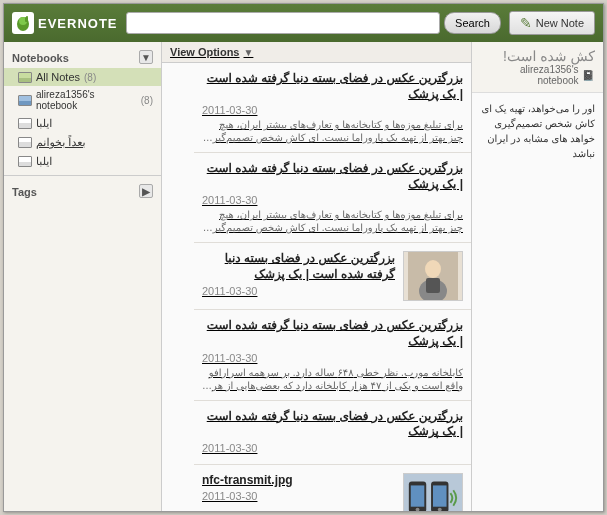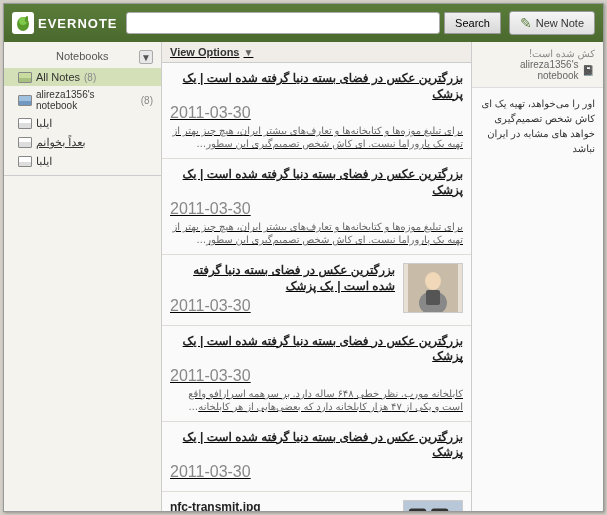--- a/index.html
+++ b/index.html
@@ -66,21 +66,21 @@
       border-radius: 3px;
       padding: 0 6px;
       font-size: 11px;
       background: #fff;
     }
     .search-btn {
       height: 22px;
       padding: 0 10px;
       background: linear-gradient(to bottom, #f0f0f0, #d8d8d8);
       border: 1px solid #999;
-      border-radius: 1px;
+      border-radius: 10px;
       font-size: 11px;
       cursor: pointer;
     }
     .new-note-btn {
       height: 24px;
       padding: 0 10px;
       background: linear-gradient(to bottom, #f5f5f5, #e0e0e0);
       border: 1px solid #999;
       border-radius: 3px;
       font-size: 11px;
@@ -103,27 +103,26 @@
     .sidebar {
       width: 158px;
       background: #f5f3ee;
       border-right: 1px solid #ccc;
       flex-shrink: 0;
       overflow-y: auto;
       padding: 4px 0;
     }
     .sidebar-section-header {
       display: flex;
-      align-items: flex-start;
+      align-items: flex-end;
       justify-content: space-between;
       padding: 4px 8px;
       font-size: 11px;
-      font-weight: normal;
+      font-weight: bold;
       color: #555;
-      margin-left: 44px;
     }
     .sidebar-expand-icon {
       width: 14px;
       height: 14px;
       border: 1px solid #aaa;
       background: #e8e8e8;
       display: flex;
       align-items: center;
       justify-content: center;
       font-size: 10px;
@@ -183,40 +182,41 @@
       color: #333;
       font-weight: bold;
     }
     .view-options-arrow {
       font-size: 10px;
       color: #666;
     }
     .notes-list {
       flex: 1;
       overflow-y: auto;
+      margin-left: 32px;
     }
     .note-item {
       border-bottom: 1px solid #e0ddd8;
       padding: 8px 8px;
       cursor: pointer;
       display: flex;
       gap: 8px;
     }
     .note-text-area { flex: 1; min-width: 0; }
     .note-title {
       font-size: 12px;
       font-weight: bold;
       color: #222;
       line-height: 1.3;
       direction: rtl;
       text-align: right;
       margin-bottom: 2px;
     }
     .note-date {
-      font-size: 16px;
+      font-size: 11px;
       color: #888;
       margin-bottom: 2px;
     }
     .note-snippet {
       font-size: 10px;
       color: #666;
       line-height: 1.3;
       direction: rtl;
       text-align: right;
       overflow: hidden;
@@ -249,21 +249,21 @@
       display: flex;
       flex-direction: column;
       overflow: hidden;
     }
     .preview-header {
       padding: 6px 8px;
       border-bottom: 1px solid #ddd;
       background: #f5f3ee;
     }
     .preview-meta {
-      font-size: 10px;
+      font-size: 14px;
       color: #888;
       direction: rtl;
       text-align: right;
     }
     .preview-notebook {
       font-size: 10px;
       color: #666;
       direction: rtl;
       text-align: right;
       display: flex;
@@ -345,20 +345,24 @@
         <span style="direction:rtl;text-decoration:underline;">بعداً بخوانم</span>
       </div>
 
       <div class="sidebar-item">
         <span class="nb-icon"></span>
         <span style="direction:rtl;">ایلبا</span>
       </div>
 
       <div class="sidebar-divider"></div>
 
+      <div class="sidebar-section-header">
+        <span>Tags</span>
+        <div class="sidebar-expand-icon">▶</div>
+      </div>
     </div>
 
     <div class="note-list-area">
       <div class="view-options-bar">
         <span class="view-options-label">View Options</span>
         <span class="view-options-arrow">▼</span>
       </div>
 
       <div class="notes-list">
 

